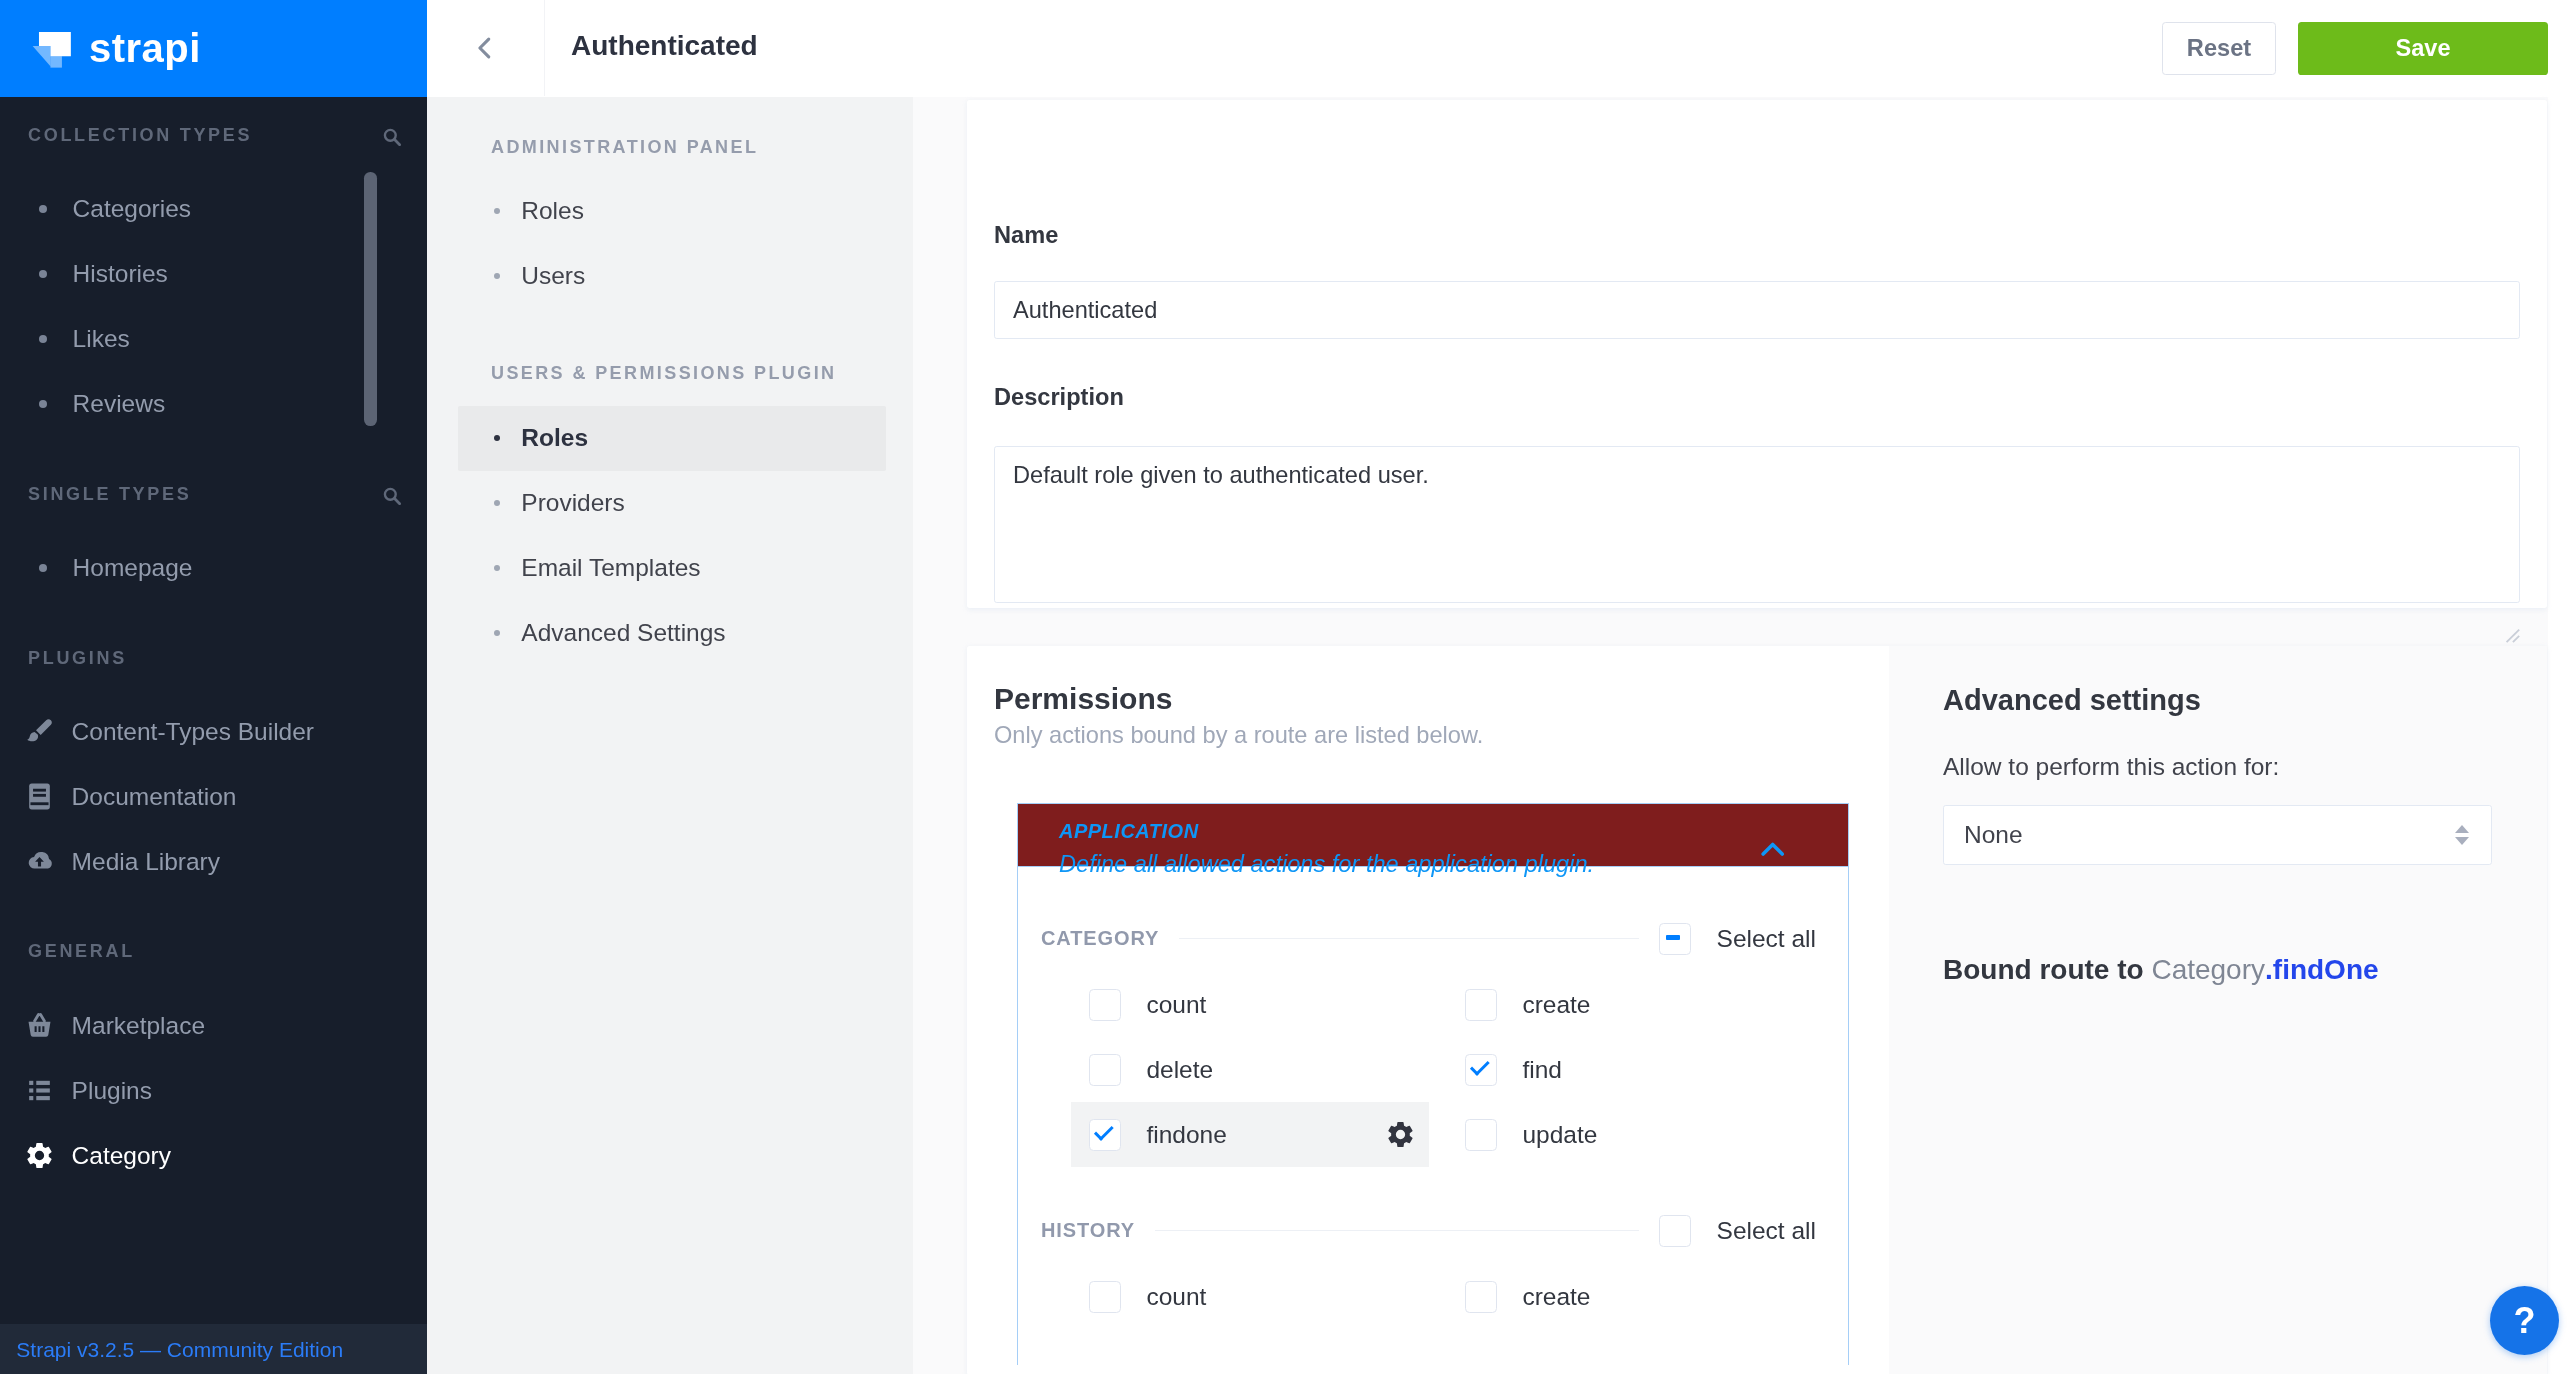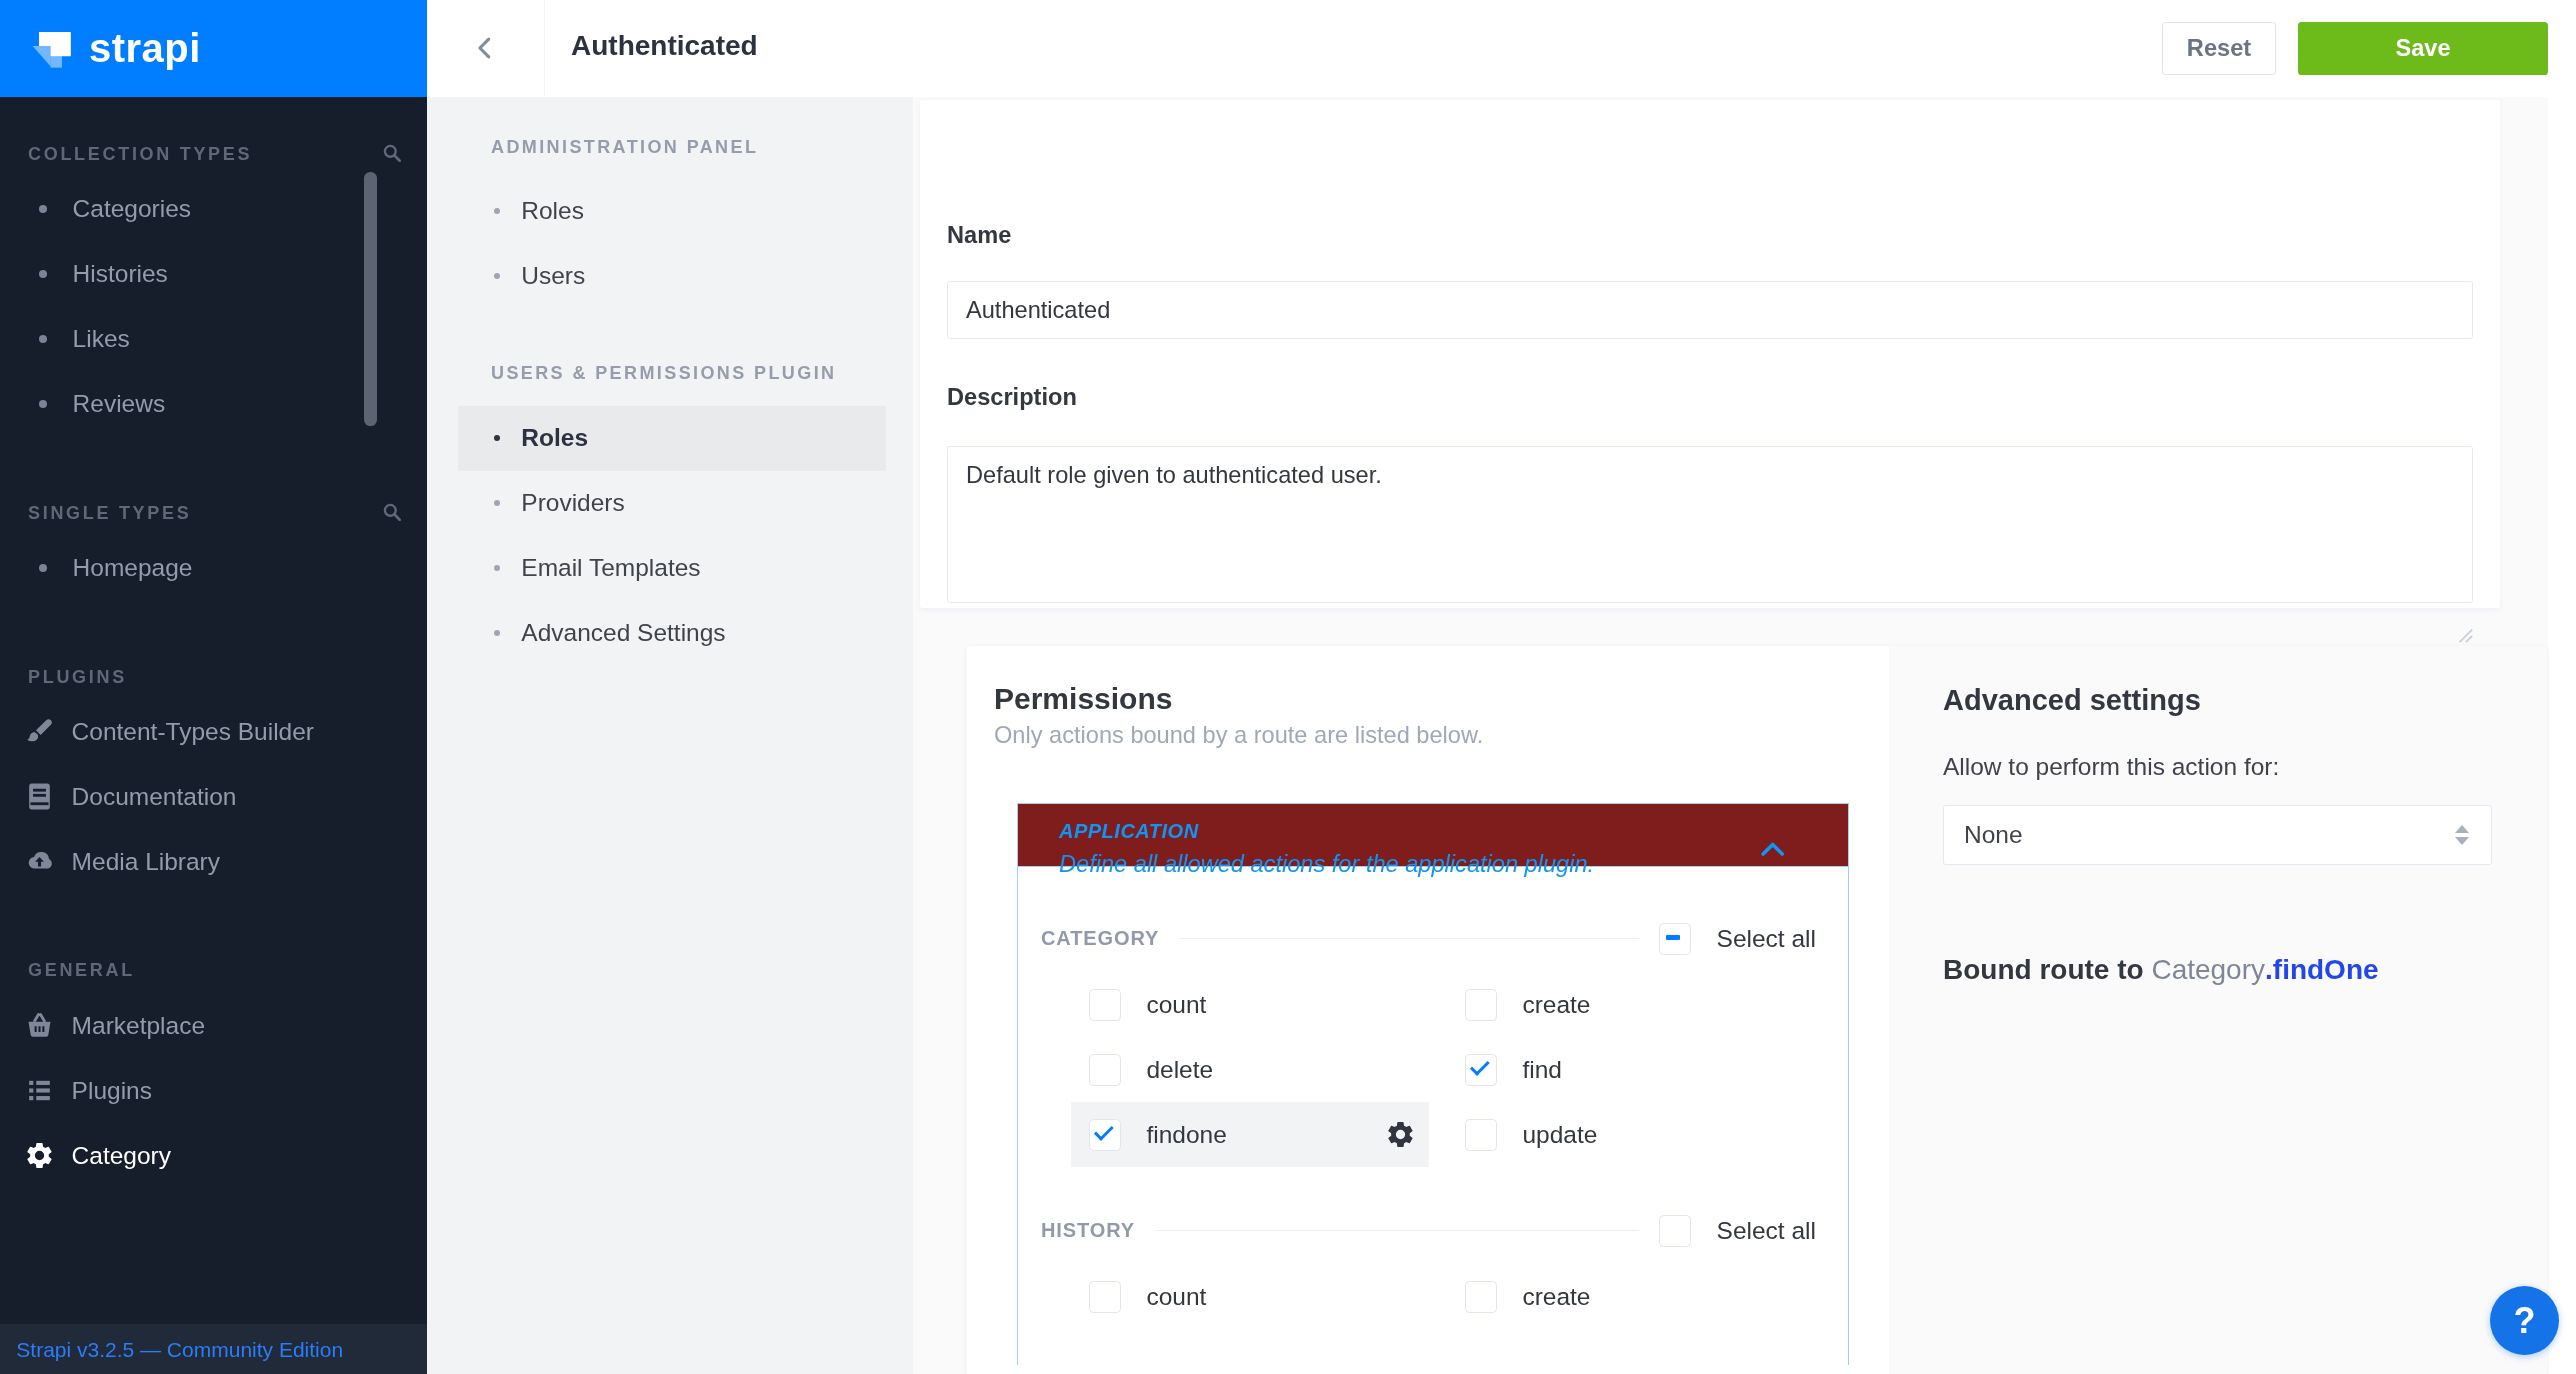--- a/index.html
+++ b/index.html
@@ -20,21 +20,21 @@
   .btn-reset{position:absolute;left:1735px;top:22px;width:114px;height:53px;background:#fff;
              border:1.8px solid #DFE3EC;border-radius:3.6px;color:#6B7384;font-size:23.6px;font-weight:bold;
              display:flex;align-items:center;justify-content:center;box-sizing:border-box;cursor:pointer;}
   .btn-save{position:absolute;left:1871px;top:22px;width:250px;height:53px;background:#6DBB1A;
             border:none;border-radius:3.6px;color:#fff;font-size:23.6px;font-weight:bold;
             display:flex;align-items:center;justify-content:center;cursor:pointer;}
 
   
   .dark-sidebar{left:0;top:97px;width:427px;height:1278px;background:#171E2B;}
   .ds-scrollthumb{position:absolute;left:364px;top:75px;width:12.7px;height:254px;background:#5C6474;border-radius:6.3px;}
-  .ds-section-header{height:40px;display:flex;align-items:flex-end;padding:0 23.6px 0 28px;}
+  .ds-section-header{height:40px;display:flex;align-items:flex-start;padding:0 23.6px 0 28px;}
   .ds-section-header .hdr-label{color:#5F6879;font-size:18px;font-weight:bold;letter-spacing:2.7px;flex:1;}
   .ds-items{margin-top:11.8px;}
   .ds-item{height:65px;display:flex;align-items:center;cursor:pointer;}
   .ds-bullet{width:8.2px;height:8.2px;border-radius:50%;background:#7A8496;margin-left:39px;}
   .ds-icon{width:31px;height:31px;margin-left:23.6px;color:#7E8899;}
   .ds-item .item-label{margin-left:25.4px;color:#939CAD;font-size:24.5px;}
   .ds-item.with-icon .item-label{margin-left:17px;}
   .ds-item.active .item-label{color:#fff;}
   .ds-item.active .ds-icon{color:#fff;}
   .ds-search{width:23.6px;height:23.6px;color:#5F6879;cursor:pointer;}
@@ -52,21 +52,21 @@
   .sn-item .item-label{margin-left:21px;color:#41434C;font-size:24.5px;}
   .sn-item.active{background:#E9EAEB;}
   .sn-item.active .item-label{font-weight:bold;color:#2D3240;}
   .sn-item.active .sn-bullet{background:#2D3240;}
 
   
   .main-bg{left:913px;top:97px;width:1663px;height:1278px;background:#FAFAFB;}
   .right-strip{left:2548px;top:97px;width:28px;height:1278px;background:#FFFFFF;}
 
   .card{background:#fff;box-shadow:0 1.8px 5.4px rgba(227,233,243,.65);border-radius:2.7px;}
-  .card1{left:920px;top:100px;width:1580px;height:508px;}
+  .card1{left:967px;top:100px;width:1580px;height:508px;}
   .field-label{position:absolute;left:27px;font-size:23.6px;font-weight:bold;color:#333740;}
   .name-label{top:122px;}
   .desc-label{top:284px;}
   .text-input{position:absolute;left:27px;top:181px;width:1526px;height:58px;box-sizing:border-box;
               border:0.9px solid #E3E9F3;border-radius:2.7px;font-family:"Liberation Sans",sans-serif;
               font-size:23.6px;color:#333740;padding:0 0 0 18px;background:#fff;outline:none;}
   .text-area{position:absolute;left:27px;top:346px;width:1526px;height:157px;box-sizing:border-box;
              border:0.9px solid #E3E9F3;border-radius:2.7px;font-family:"Liberation Sans",sans-serif;
              font-size:23.6px;color:#333740;padding:14.5px 18px;background:#fff;resize:none;outline:none;}
   .resize-glyph{position:absolute;left:1536px;top:526px;}

